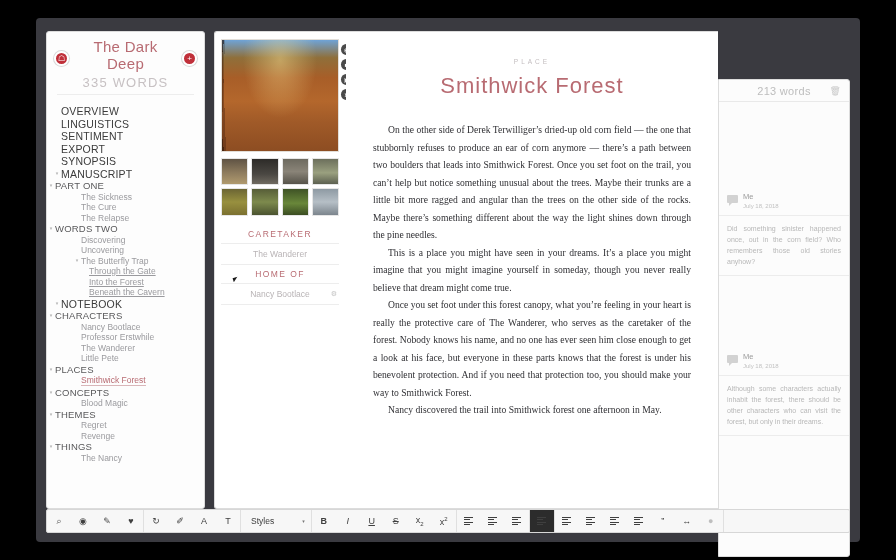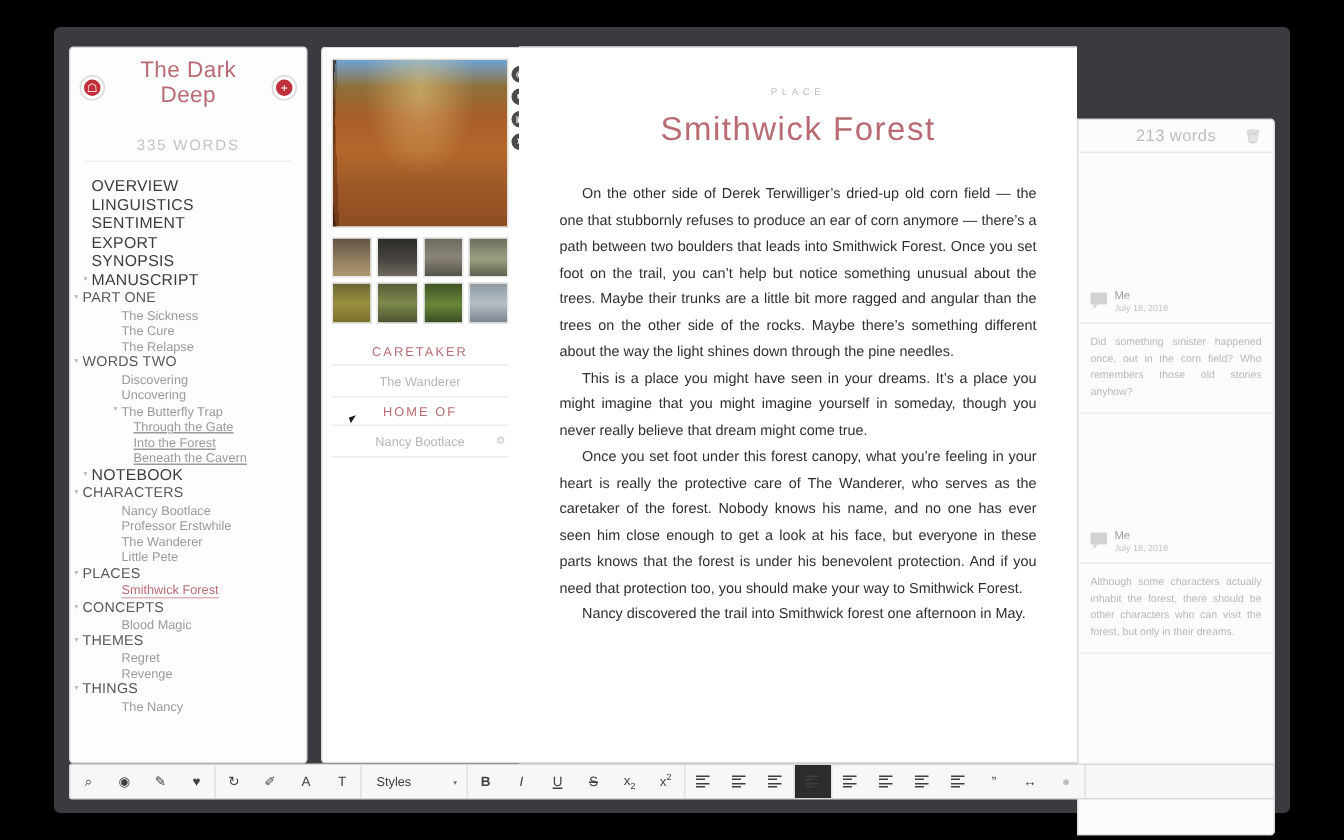--- a/index.html
+++ b/index.html
@@ -34,22 +34,22 @@
     position: relative;
     overflow: hidden;
     flex: 0 0 159px;
   }
   .sb-head { position: relative; padding: 6px 0 4px 0; text-align: center; }
   .sb-title {
     font-size: 15px; color: #b86b72; letter-spacing: .3px;
     font-weight: 400; padding: 0 26px;
   }
   .sb-words {
-    font-size: 10px; color: #c7c1c3; letter-spacing: 1.2px;
-    margin-top: 20px; text-transform: uppercase;
+    font-size: 13px; color: #c7c1c3; letter-spacing: 1.2px;
+    margin-top: 3px; text-transform: uppercase;
   }
   .sb-rule { height: 1px; background: #ededed; margin: 4px 10px 0; }
   .circ-btn {
     position: absolute; width: 15px; height: 15px;
     border-radius: 50%;
     background: #c0303a;
     border: 2px solid #fff;
     box-shadow: 0 0 0 1px #d9d9d9;
     color: #fff; font-size: 8px;
     display: flex; align-items: center; justify-content: center;
@@ -177,21 +177,21 @@
   }
   .doc-title {
     text-align: center;
     font-family: "Liberation Sans", sans-serif;
     font-size: 22px; font-weight: 400;
     color: #b86b72; letter-spacing: 1px;
     margin-top: 8px;
   }
   .body-text {
     margin-top: 22px;
-    font-family: Liberation Sans, sans-serif;
+    font-family: Liberation Serif, serif;
     font-size: 9.6px;
     line-height: 17.5px;
     color: #2f2f33;
     text-align: justify;
   }
   .body-text p { text-indent: 15px; }
   .body-text p + p { margin-top: 0; }
 
   
   .comments {

